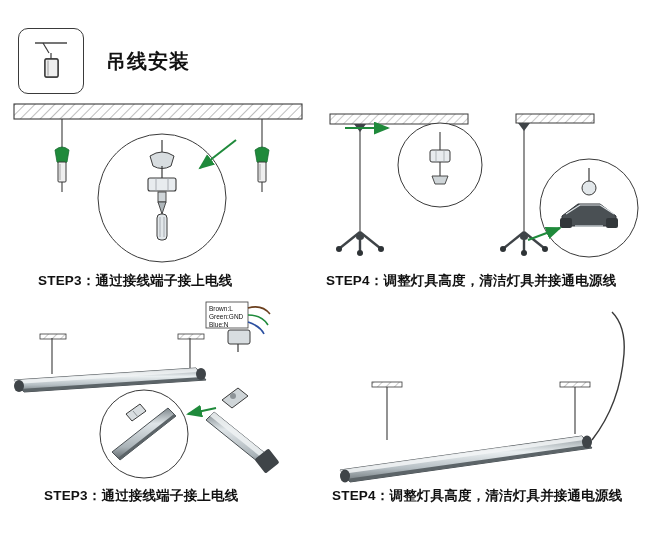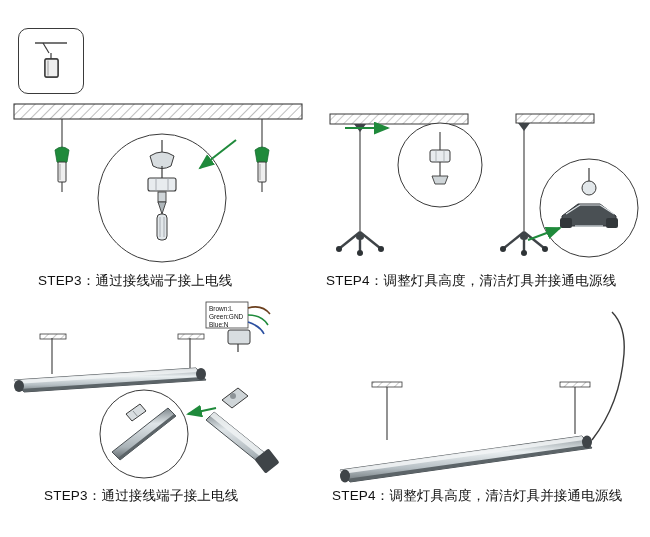--- a/index.html
+++ b/index.html
@@ -42,21 +42,21 @@
     font-size: 20px;
     font-weight: bold;
     letter-spacing: 1px;
     color: #111;
     white-space: nowrap;
   }
   
   .caption {
     position: absolute;
     font-size: 13.5px;
-    font-weight: normal;
+    font-weight: bold;
     color: #111;
     white-space: nowrap;
     letter-spacing: 0.2px;
   }
   .cap-a { left: 38px;  top: 272px; }
   .cap-b { left: 326px; top: 272px; }
   .cap-c { left: 44px;  top: 487px; }
   .cap-d { left: 332px; top: 487px; }
 
   .wirelabel {
@@ -83,20 +83,21 @@
       <svg width="64" height="64" viewBox="0 0 64 64">
         <line x1="16" y1="14" x2="48" y2="14" stroke="#3a3a3a" stroke-width="1.4"></line>
         <line x1="24" y1="14" x2="30" y2="24" stroke="#3a3a3a" stroke-width="1.2"></line>
         <line x1="32" y1="24" x2="32" y2="30" stroke="#3a3a3a" stroke-width="1.2"></line>
         <rect x="26" y="30" width="13" height="18" rx="1.5" fill="none" stroke="#3a3a3a" stroke-width="1.4"></rect>
         <rect x="26" y="30" width="13" height="18" rx="1.5" fill="#efefef"></rect>
         <rect x="26" y="30" width="13" height="18" rx="1.5" fill="none" stroke="#3a3a3a" stroke-width="1.4"></rect>
         <line x1="29" y1="31.5" x2="29" y2="46.5" stroke="#9a9a9a" stroke-width="1"></line>
       </svg>
     </div>
+    <div class="header-title">吊线安装</div>
   </div>
 
   <svg width="650" height="537" viewBox="0 0 650 537">
     <defs>
       <pattern id="hatch" width="7" height="7" patternTransform="rotate(45)" patternUnits="userSpaceOnUse">
         <line x1="0" y1="0" x2="0" y2="7" stroke="#6e6e6e" stroke-width="0.9"></line>
       </pattern>
       <pattern id="hatch2" width="6" height="6" patternTransform="rotate(45)" patternUnits="userSpaceOnUse">
         <line x1="0" y1="0" x2="0" y2="6" stroke="#7a7a7a" stroke-width="0.8"></line>
       </pattern>

